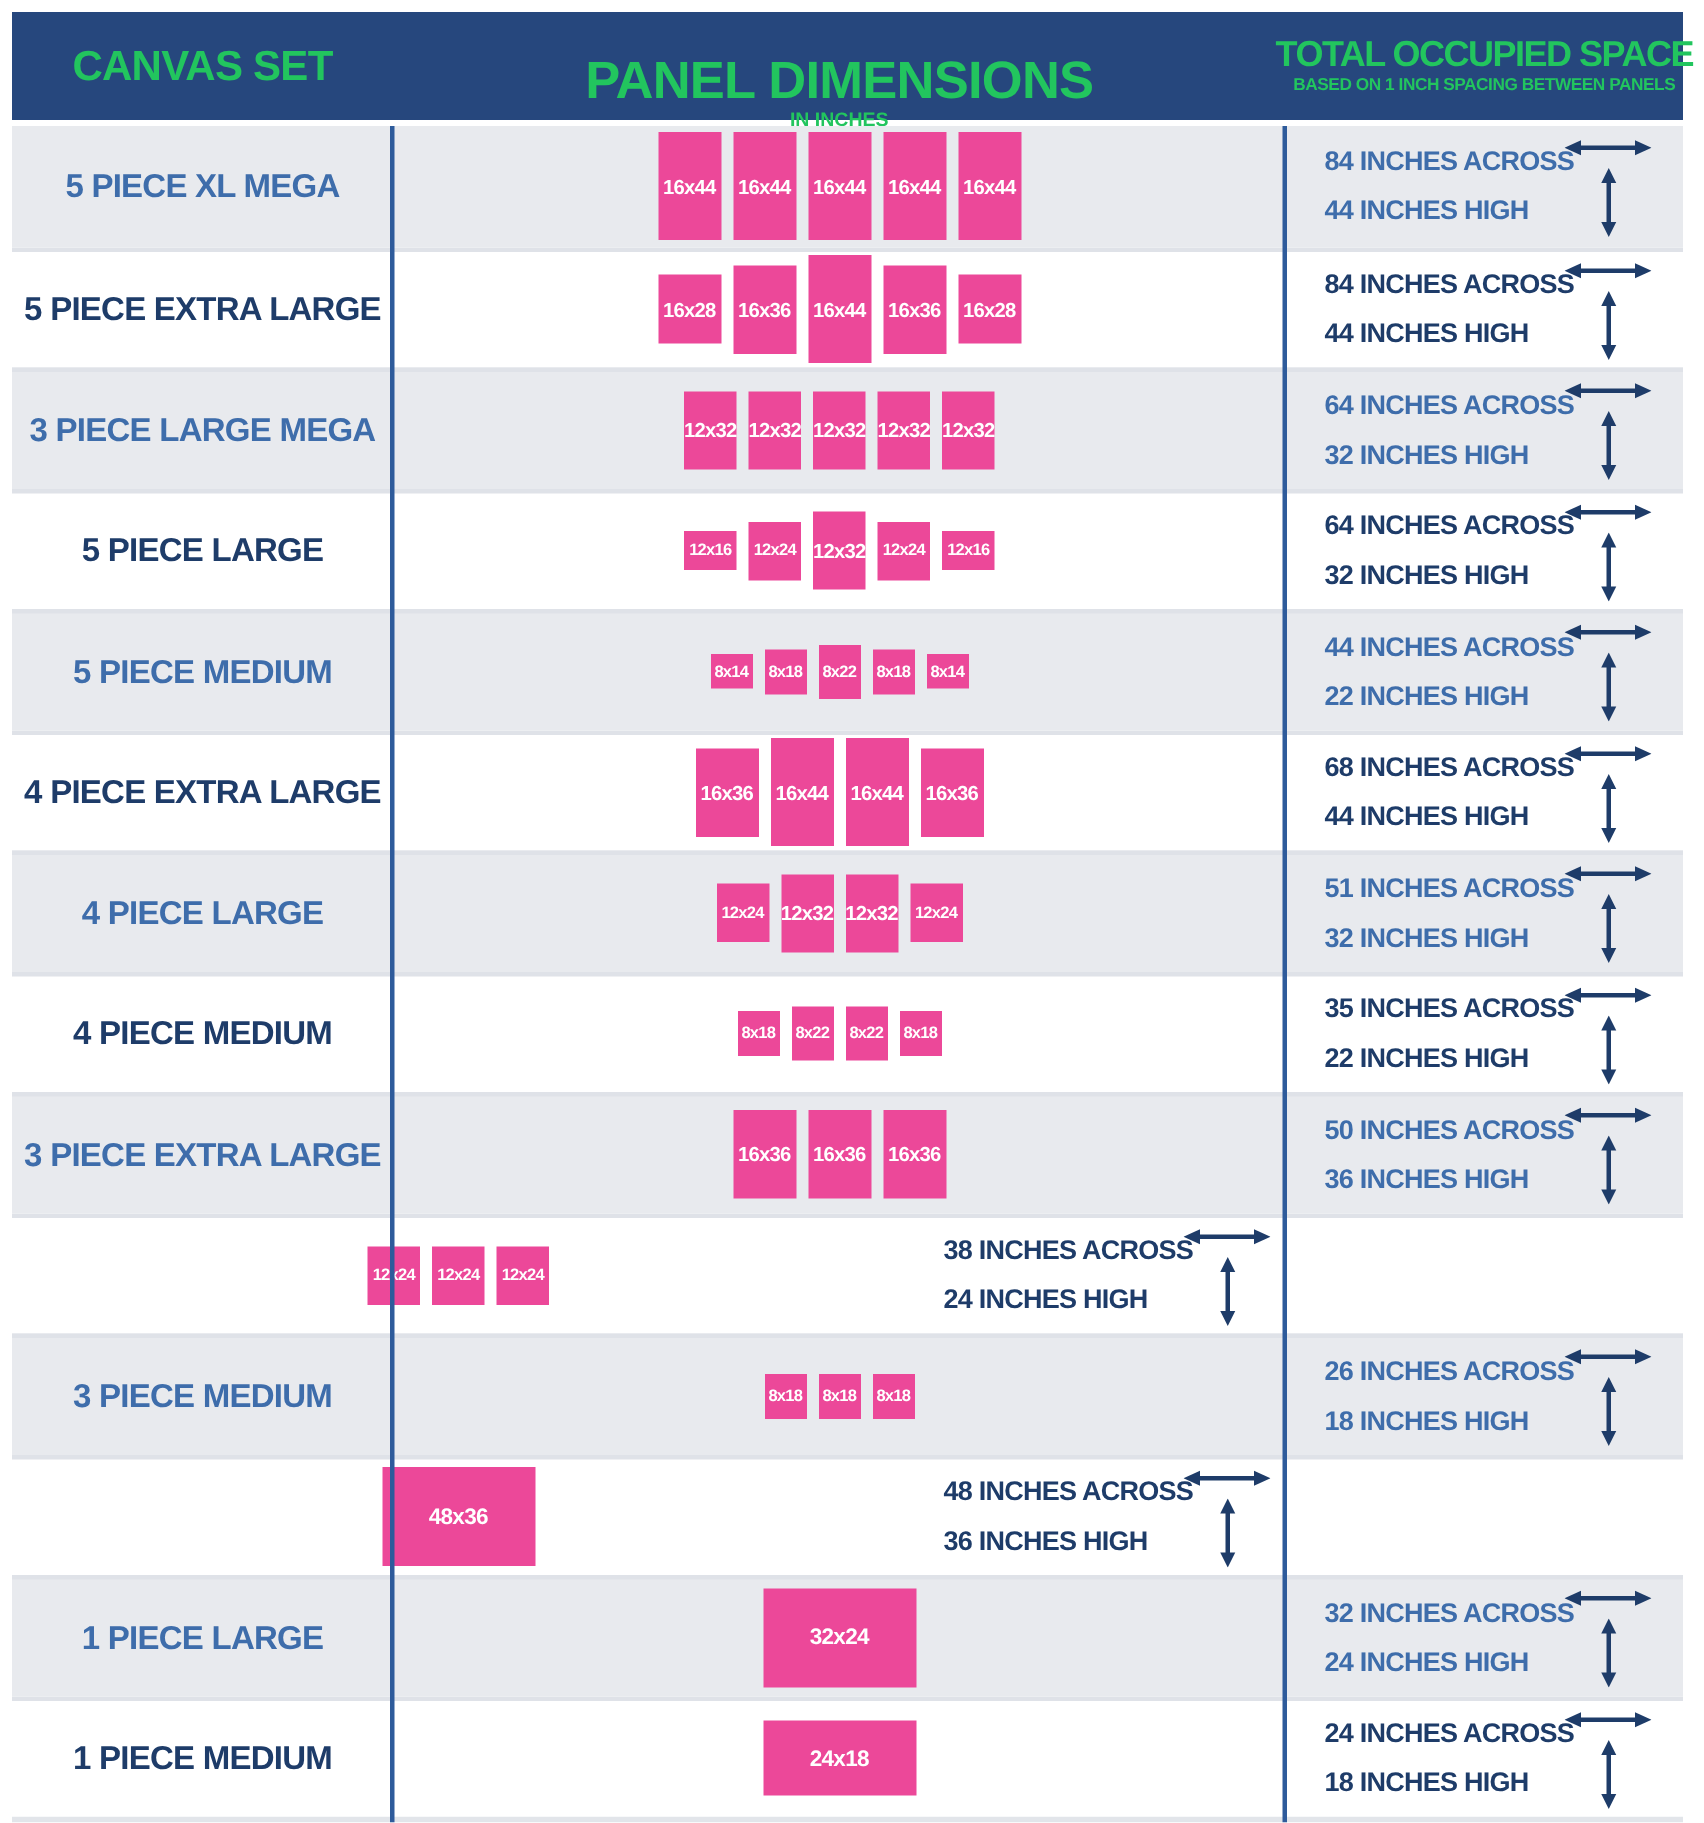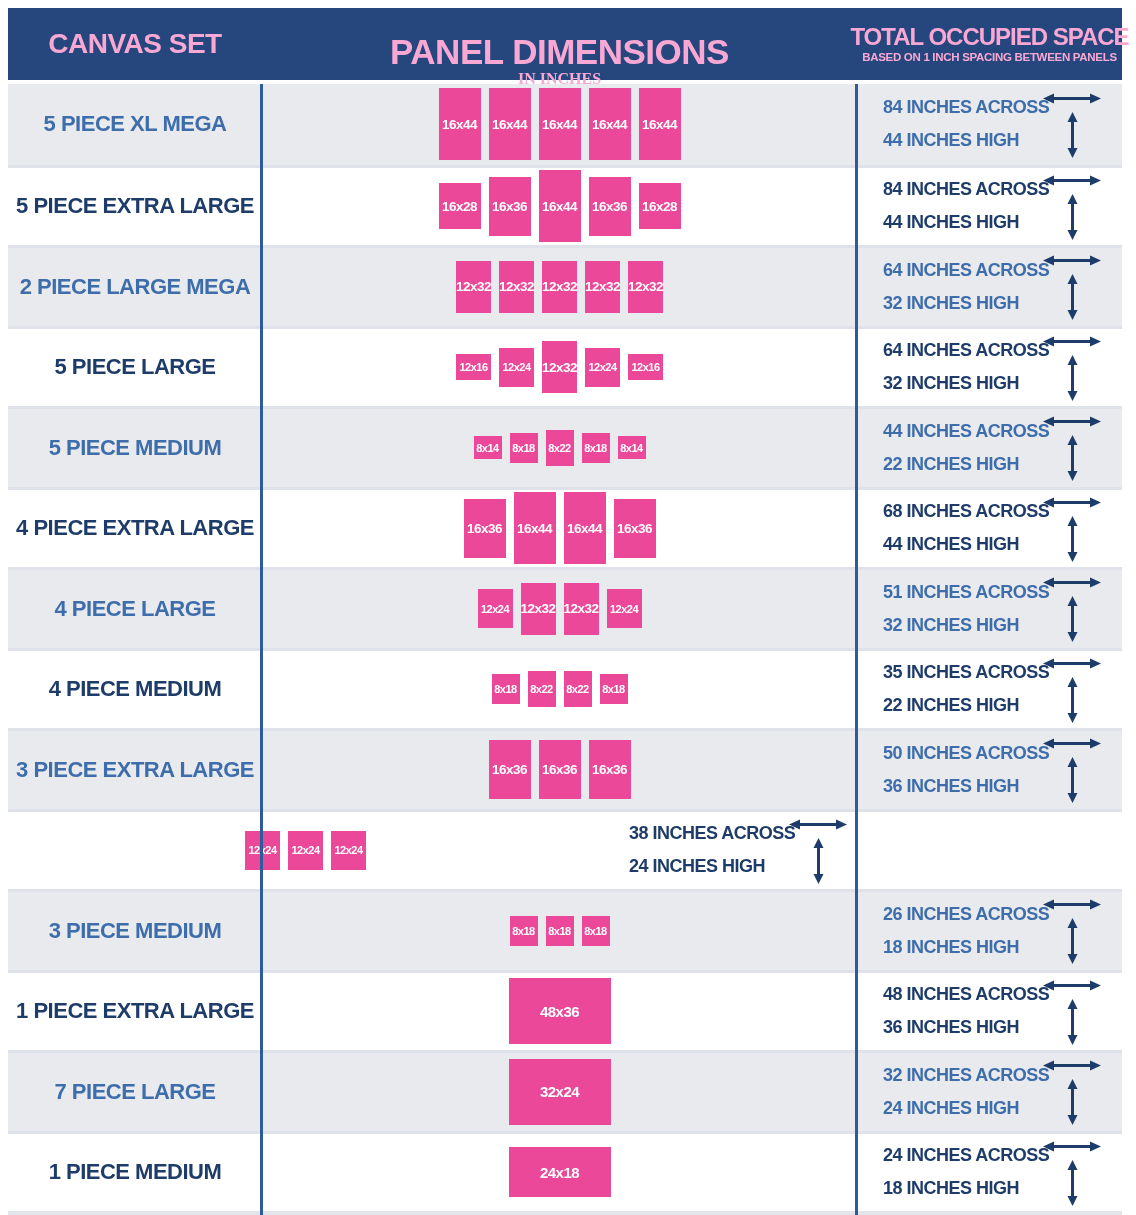--- a/index.html
+++ b/index.html
@@ -1,27 +1,27 @@
 <!DOCTYPE html>
 <html><head>
 <meta charset="utf-8">
 <style>
   * { margin:0; padding:0; box-sizing:border-box; }
   html,body { width:1136px; height:1215px; background:#ffffff; overflow:hidden;
     font-family:"Liberation Sans", sans-serif; }
   .sheet { position:relative; margin:8px 14px 0 8px; width:1114px; }
 
   
-  .header { display:flex; height:72px; background:#26477d; color:#f9a8d4; }
+  .header { display:flex; height:72px; background:#26477d; color:#22c55e; }
   .h-col1 { width:254px; display:flex; align-items:center; justify-content:center; }
   .h-col2 { width:595px; display:flex; flex-direction:column; align-items:center; justify-content:center; }
   .h-col3 { width:265px; display:flex; flex-direction:column; align-items:center; justify-content:center; }
   .h1-title { font-size:28px; font-weight:bold; letter-spacing:-0.5px; white-space:nowrap; }
   .h2-title { font-size:35px; font-weight:bold; letter-spacing:-0.5px; line-height:34px; white-space:nowrap;margin-top:35px; }
-  .h2-sub   { font-size:16px; font-weight:bold; letter-spacing:0; margin-top:1px;font-family:Liberation Serif, serif; }
+  .h2-sub   { font-size:13px; font-weight:bold; letter-spacing:0; margin-top:1px; }
   .h3-title { font-size:24px; font-weight:bold; letter-spacing:-1px; line-height:24px; white-space:nowrap; }
   .h3-sub   { font-size:11.5px; font-weight:bold; letter-spacing:-0.3px; margin-top:2px; white-space:nowrap; }
 
   
   .rows { position:relative; margin-top:4px; border-bottom:4px solid #e2e5ea; }
   .row { display:flex; height:80.5px; }
   .row + .row { border-top:3px solid #dfe2e8; }
   .row.gray { background:#e8eaee; }
   .row.white { background:#ffffff; }
   .c1 { width:254px; display:flex; align-items:center; justify-content:center; }
@@ -120,21 +120,21 @@
             <svg width="15" height="46" viewBox="0 0 15 46">
      <line x1="7.5" y1="8" x2="7.5" y2="38" stroke="#1e3c69" stroke-width="3"></line>
      <polygon points="7.5,0 2.5,10 12.5,10" fill="#1e3c69"></polygon>
      <polygon points="7.5,46 2.5,36 12.5,36" fill="#1e3c69"></polygon>
    </svg>
           </div>
         </div>
       </div>
       <div class="row gray">
         <div class="cell c1">
-          <span class="rowlabel">2 PIECE LARGE MEGA</span>
+          <span class="rowlabel">3 PIECE LARGE MEGA</span>
         </div>
         <div class="cell c2">
           <div class="panel" style="width: 35px; height: 52px; font-size: 13.5px;">12x32</div>
           <div class="panel" style="width: 35px; height: 52px; font-size: 13.5px;">12x32</div>
           <div class="panel" style="width: 35px; height: 52px; font-size: 13.5px;">12x32</div>
           <div class="panel" style="width: 35px; height: 52px; font-size: 13.5px;">12x32</div>
           <div class="panel" style="width: 35px; height: 52px; font-size: 13.5px;">12x32</div>
         </div>
         <div class="cell c3">
           <div class="space-text">
@@ -377,23 +377,20 @@
    </svg>
             <svg width="15" height="46" viewBox="0 0 15 46">
      <line x1="7.5" y1="8" x2="7.5" y2="38" stroke="#1e3c69" stroke-width="3"></line>
      <polygon points="7.5,0 2.5,10 12.5,10" fill="#1e3c69"></polygon>
      <polygon points="7.5,46 2.5,36 12.5,36" fill="#1e3c69"></polygon>
    </svg>
           </div>
         </div>
       </div>
       <div class="row white">
-        <div class="cell c1">
-          <span class="rowlabel">1 PIECE EXTRA LARGE</span>
-        </div>
         <div class="cell c2">
           <div class="panel" style="width: 102px; height: 66px; font-size: 15px;">48x36</div>
         </div>
         <div class="cell c3">
           <div class="space-text">
             <div class="space-line">48 INCHES ACROSS</div>
             <div class="space-line">36 INCHES HIGH</div>
           </div>
           <div class="arrows">
             <svg width="58" height="15" viewBox="0 0 58 15">
@@ -404,21 +401,21 @@
             <svg width="15" height="46" viewBox="0 0 15 46">
      <line x1="7.5" y1="8" x2="7.5" y2="38" stroke="#1e3c69" stroke-width="3"></line>
      <polygon points="7.5,0 2.5,10 12.5,10" fill="#1e3c69"></polygon>
      <polygon points="7.5,46 2.5,36 12.5,36" fill="#1e3c69"></polygon>
    </svg>
           </div>
         </div>
       </div>
       <div class="row gray">
         <div class="cell c1">
-          <span class="rowlabel">7 PIECE LARGE</span>
+          <span class="rowlabel">1 PIECE LARGE</span>
         </div>
         <div class="cell c2">
           <div class="panel" style="width: 102px; height: 66px; font-size: 15px;">32x24</div>
         </div>
         <div class="cell c3">
           <div class="space-text">
             <div class="space-line">32 INCHES ACROSS</div>
             <div class="space-line">24 INCHES HIGH</div>
           </div>
           <div class="arrows">

